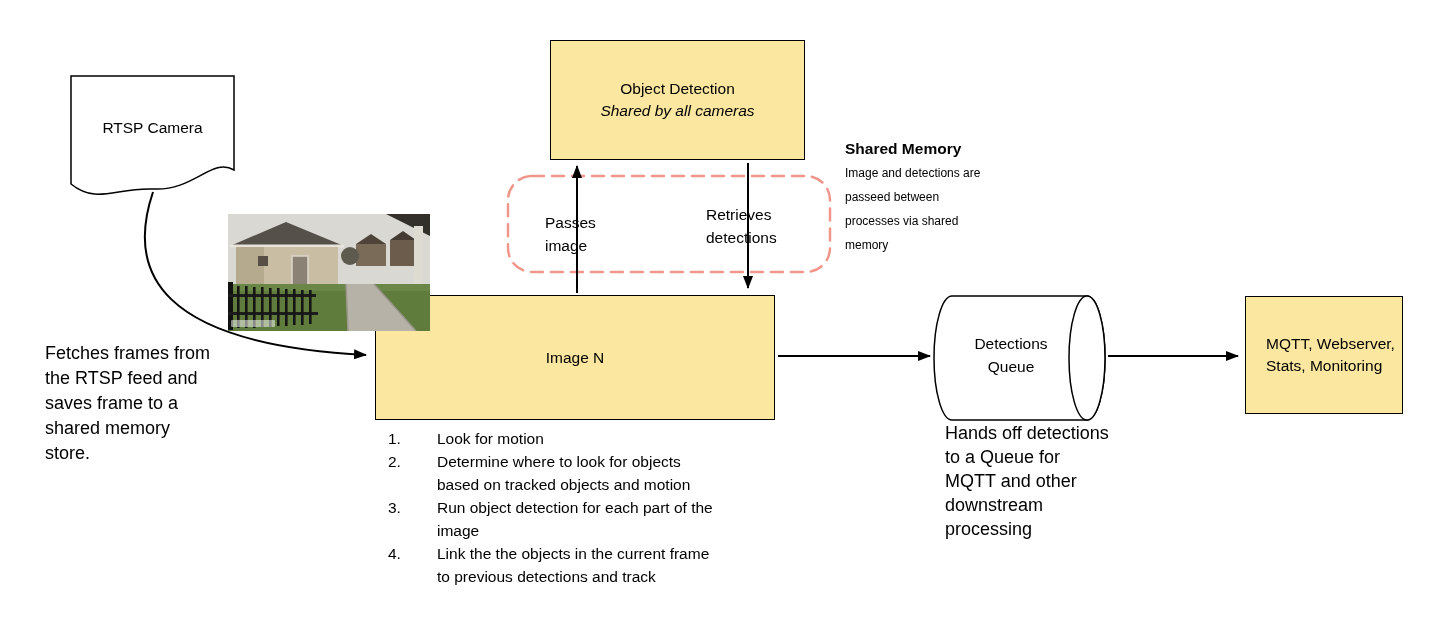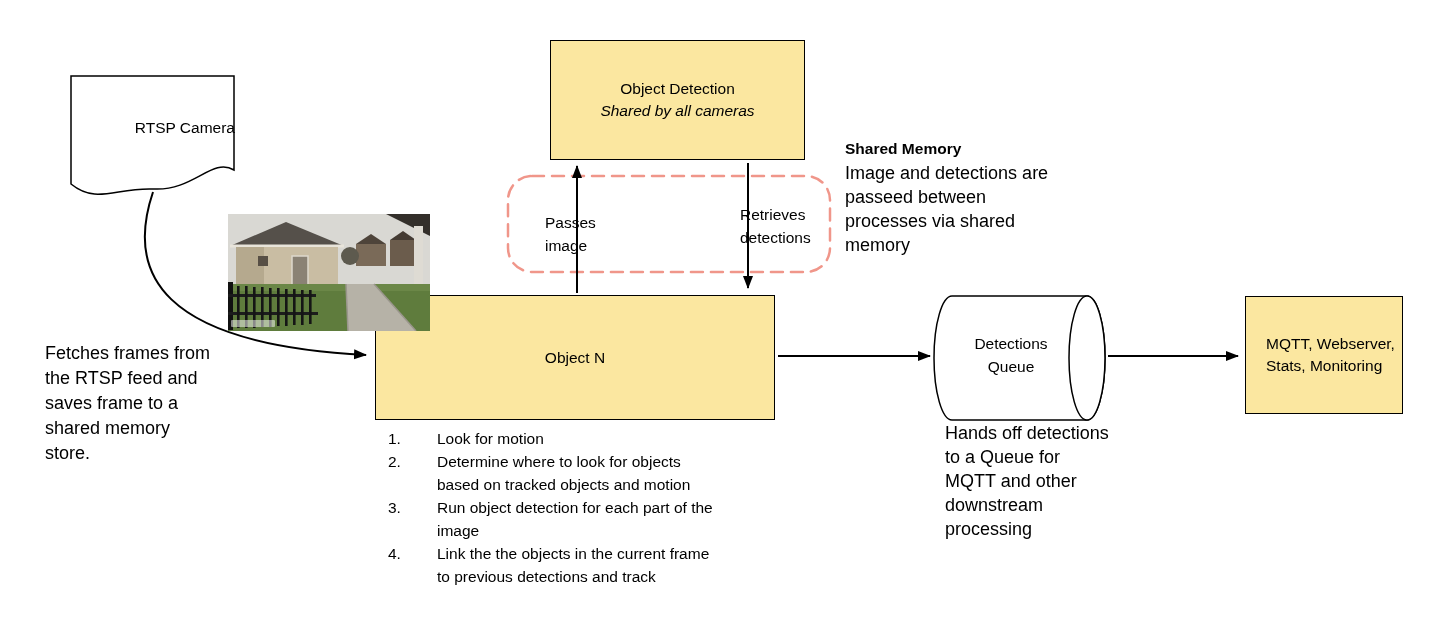--- a/index.html
+++ b/index.html
@@ -53,21 +53,21 @@
     position: absolute;
     font-size: 15.5px;
     line-height: 22px;
   }
   .note {
     position: absolute;
     font-size: 18px;
     line-height: 24px;
   }
   .note-title { font-size: 15.5px; line-height: 25px; }
-  .note-body { font-size: 18px; line-height: 24px; }
+  .note-body { font-size: 12px; line-height: 24px; }
   .steps {
     position: absolute;
     left: 388px;
     top: 427px;
     font-size: 15.5px;
     line-height: 23px;
   }
   .step { display: flex; }
   .step .num { width: 49px; flex: 0 0 49px; }
   .step .txt { width: 345px; }
@@ -99,40 +99,40 @@
     <path class="arrow" d="M 153 192 C 126 272, 158 344, 366 355" marker-end="url(#ah)"></path>
     <line class="arrow" x1="577" y1="293" x2="577" y2="166" marker-end="url(#ah)"></line>
     <line class="arrow" x1="748" y1="163" x2="748" y2="288" marker-end="url(#ah)"></line>
     <line class="arrow" x1="778" y1="356" x2="930" y2="356" marker-end="url(#ah)"></line>
     <line class="arrow" x1="1108" y1="356" x2="1238" y2="356" marker-end="url(#ah)"></line>
 
     <path class="whiteshape" d="M 952 296 L 1087 296 A 18 62 0 0 1 1087 420 L 952 420 A 18 62 0 0 1 952 296 Z"></path>
     <ellipse class="whiteshape" cx="1087" cy="358" rx="18" ry="62"></ellipse>
   </svg>
 
-  <div class="nlabel" style="left:70px; top:117px; width:165px; text-align:right;">RTSP Camera</div>
+  <div class="nlabel" style="left:70px; top:117px; width:165px; text-align:center;">RTSP Camera</div>
 
   <div class="node" style="left:550px; top:40px; width:255px; height:120px;">
     <div>Object Detection</div>
     <div class="italic">Shared by all cameras</div>
   </div>
 
   <div class="node" style="left:375px; top:295px; width:400px; height:125px;">
-    <div>Object N</div>
+    <div>Image N</div>
   </div>
 
   <div class="node pre" style="left:1245px; top:296px; width:158px; height:118px; align-items:flex-start; text-align:left; padding-left:20px;">MQTT, Webserver,
 Stats, Monitoring</div>
 
   <div class="nlabel pre" style="left:950px; top:332px; width:122px; text-align:center; line-height:23px;">Detections
 Queue</div>
 
   <div class="nlabel pre" style="left:545px; top:211px; line-height:23px;">Passes
 image</div>
-  <div class="nlabel pre" style="left:706px; top:203px; line-height:23px;margin-left:34px;">Retrieves
+  <div class="nlabel pre" style="left:706px; top:203px; line-height:23px;">Retrieves
 detections</div>
 
   <div class="note pre" style="left:45px; top:341px; width:195px; line-height:25px;">Fetches frames from
 the RTSP feed and
 saves frame to a
 shared memory
 store.</div>
 
   <div style="position:absolute; left:845px; top:136px; width:215px;">
     <div class="bold note-title">Shared Memory</div>

